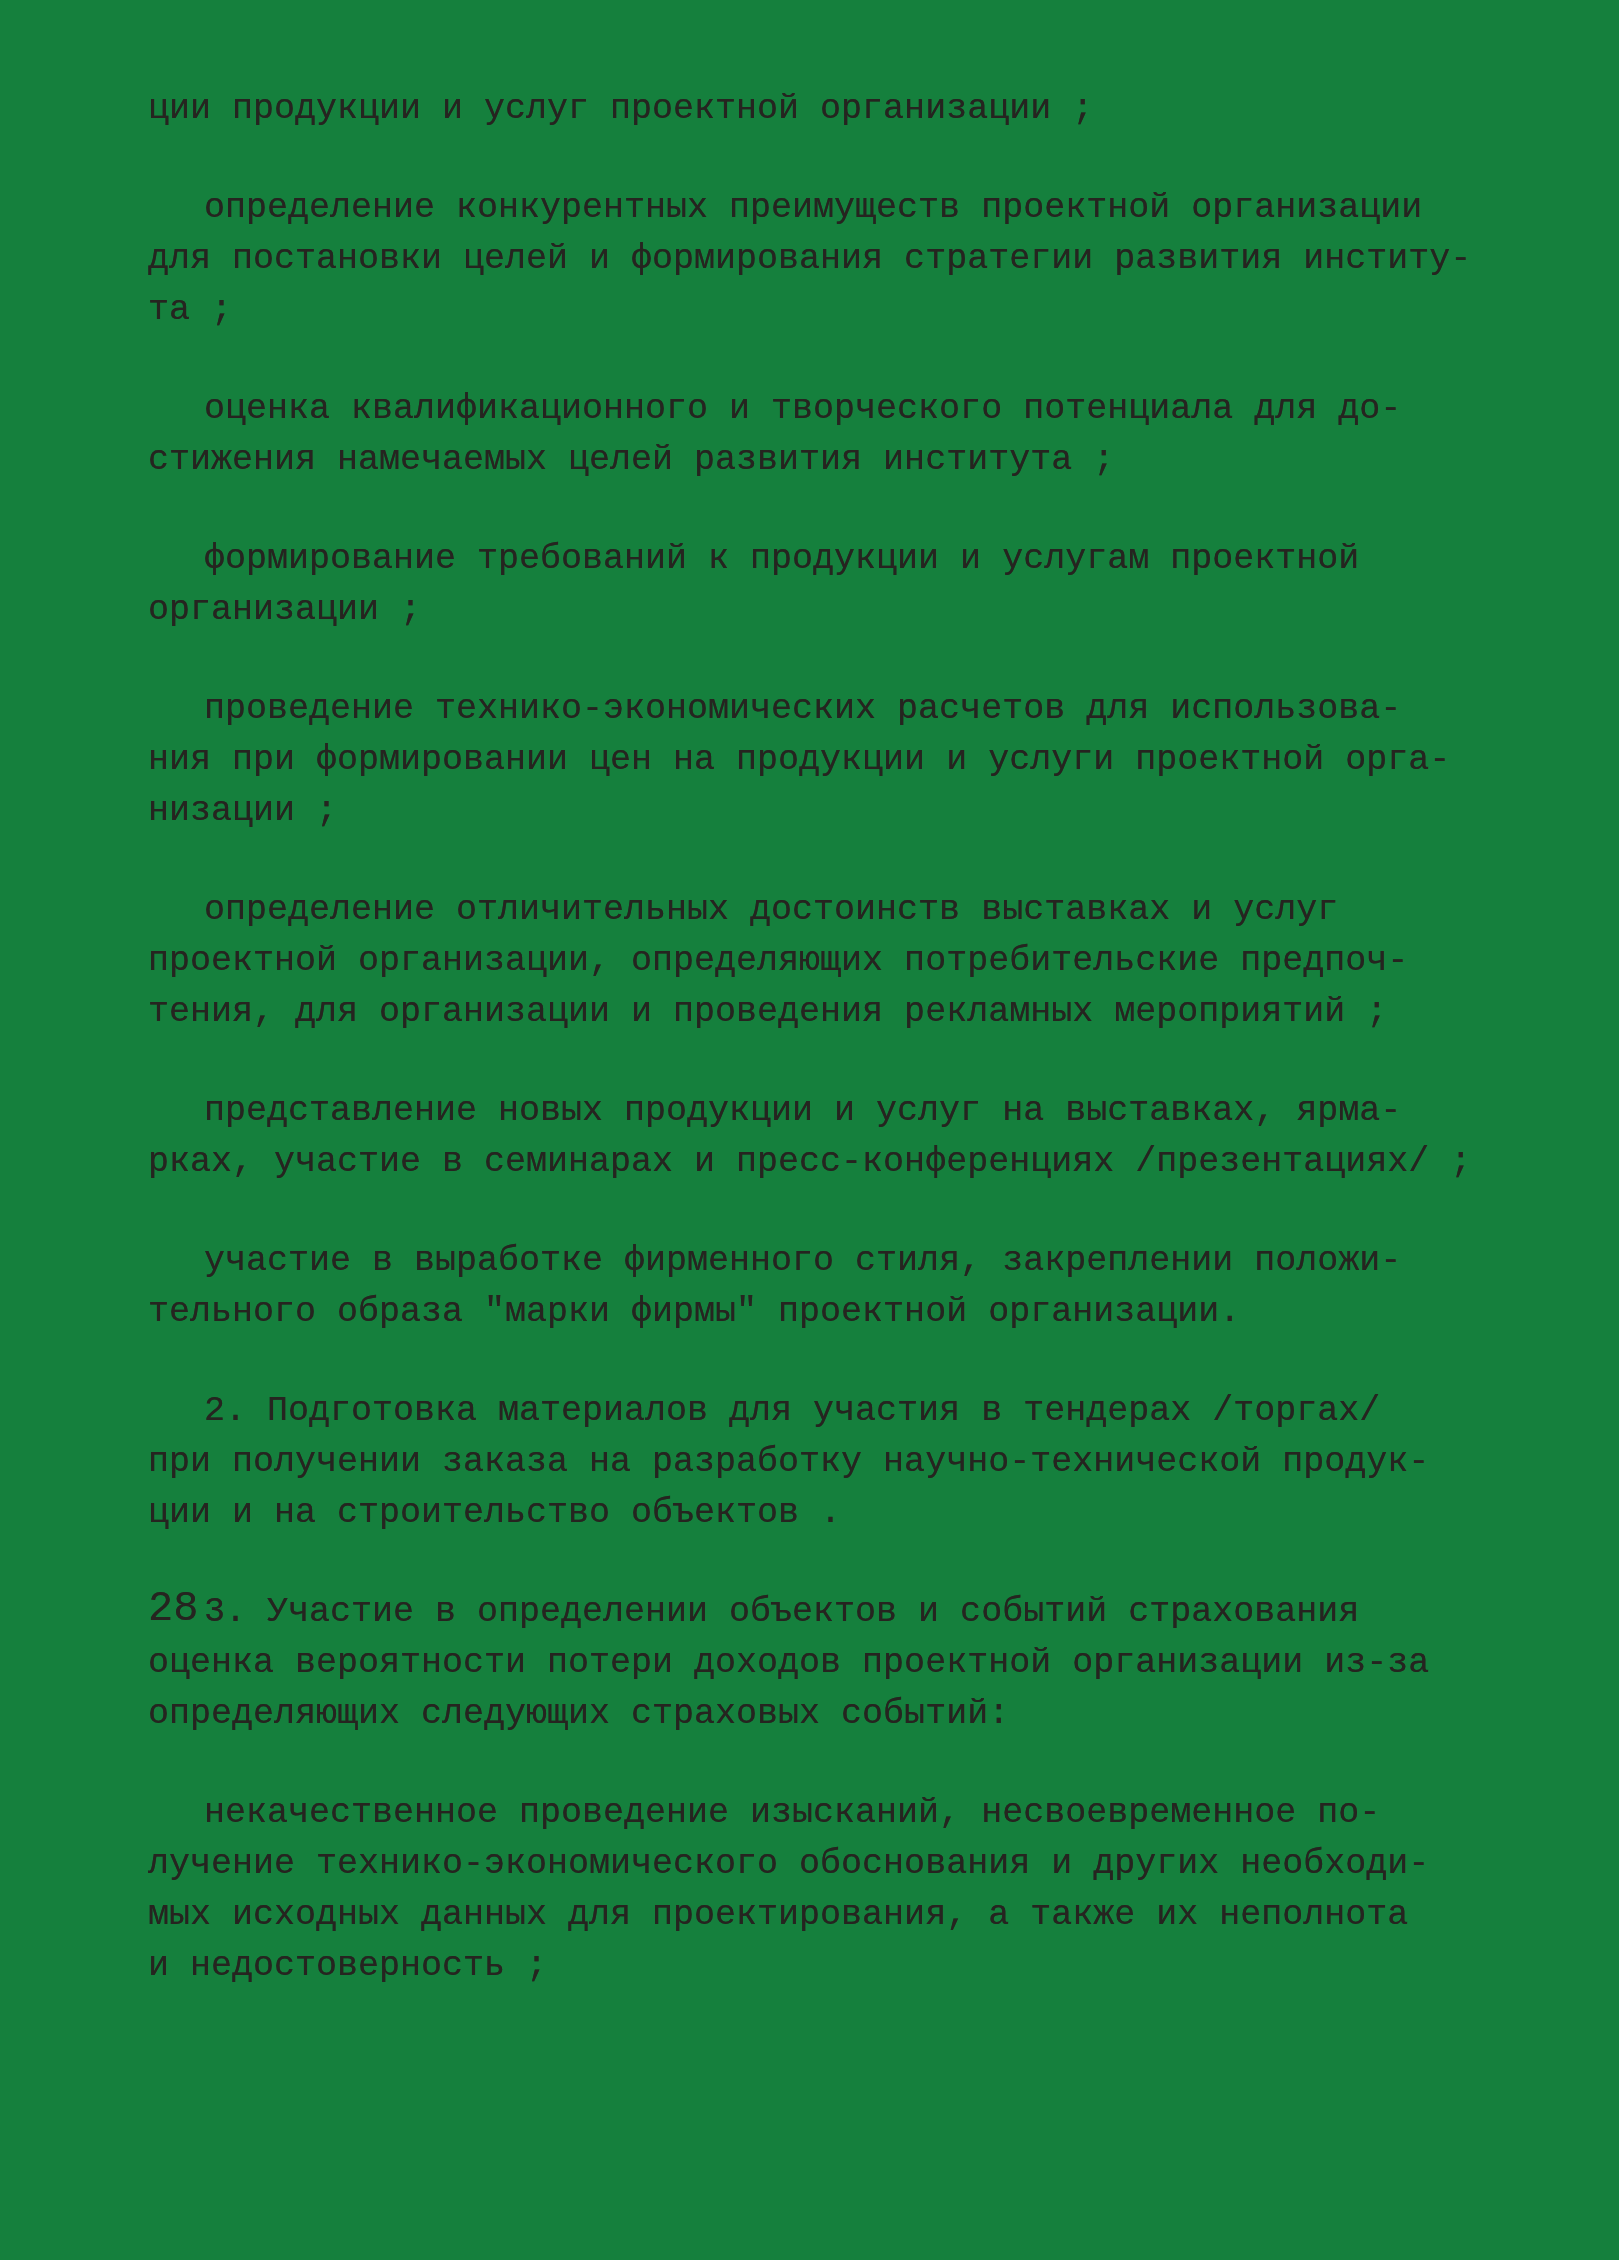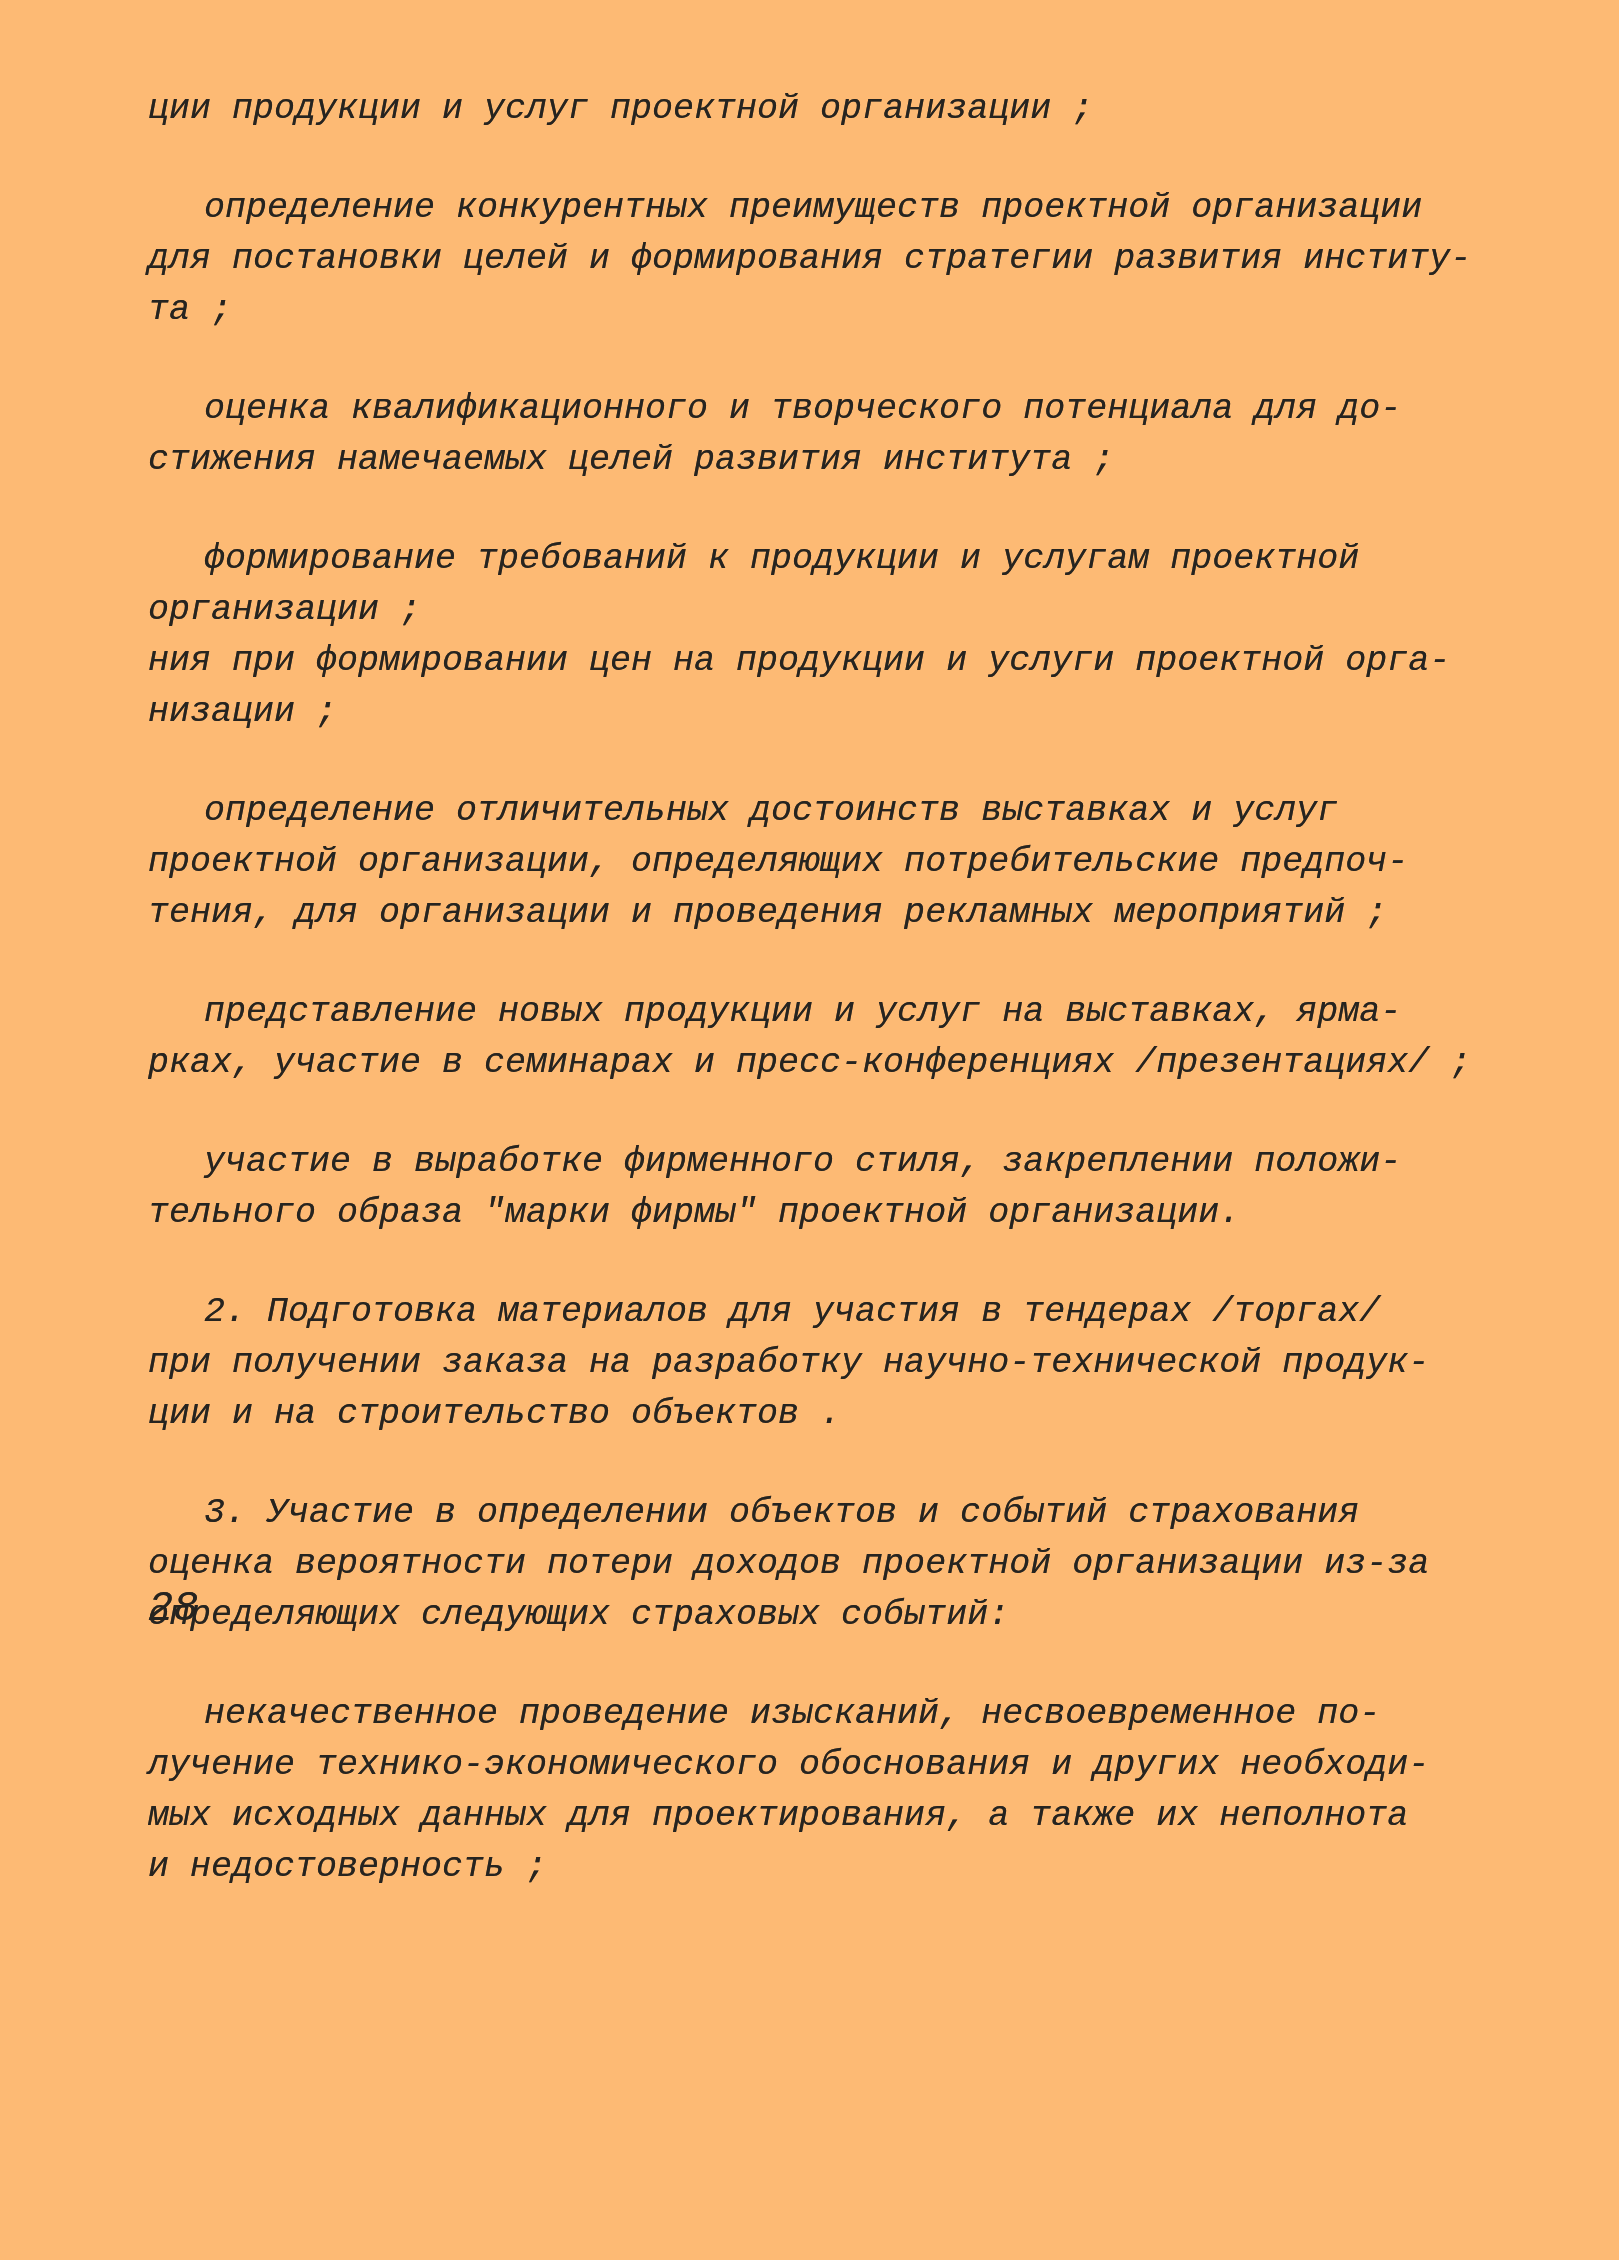--- a/index.html
+++ b/index.html
@@ -10,22 +10,21 @@
     width: 1619px;
     height: 2260px;
     background: #fcfcfa;
     position: relative;
     font-family: "Liberation Mono", "DejaVu Sans Mono", monospace;
     overflow: hidden;
   }
   .page {
     position: absolute;
     inset: 0;
-    background: #fdba74;
-    font-style: italic;
+    background: #15803d;
   }
   .text-block {
     position: absolute;
     left: 148px;
     top: 84px;
     width: 1364px;
     font-size: 35px;
     line-height: 51px;
     color: #262420;
     text-shadow: 0 0 0.5px rgba(30,28,25,0.65);
@@ -54,20 +53,21 @@
 <div class="page">
   <div class="text-block">
       <div class="line">ции продукции и услуг проектной организации ;</div>
       <div class="line indent">определение конкурентных преимуществ проектной организации</div>
       <div class="line">для постановки целей и формирования стратегии развития институ-</div>
       <div class="line">та ;</div>
       <div class="line indent">оценка квалификационного и творческого потенциала для до-</div>
       <div class="line">стижения намечаемых целей развития института ;</div>
       <div class="line indent">формирование требований к продукции и услугам проектной</div>
       <div class="line">организации ;</div>
+      <div class="line indent">проведение технико-экономических расчетов для использова-</div>
       <div class="line">ния при формировании цен на продукции и услуги проектной орга-</div>
       <div class="line">низации ;</div>
       <div class="line indent">определение отличительных достоинств выставках и услуг</div>
       <div class="line">проектной организации, определяющих потребительские предпоч-</div>
       <div class="line">тения, для организации и проведения рекламных мероприятий ;</div>
       <div class="line indent">представление новых продукции и услуг на выставках, ярма-</div>
       <div class="line">рках, участие в семинарах и пресс-конференциях /презентациях/ ;</div>
       <div class="line indent">участие в выработке фирменного стиля, закреплении положи-</div>
       <div class="line">тельного образа "марки фирмы" проектной организации.</div>
       <div class="line indent">2. Подготовка материалов для участия в тендерах /торгах/</div>

